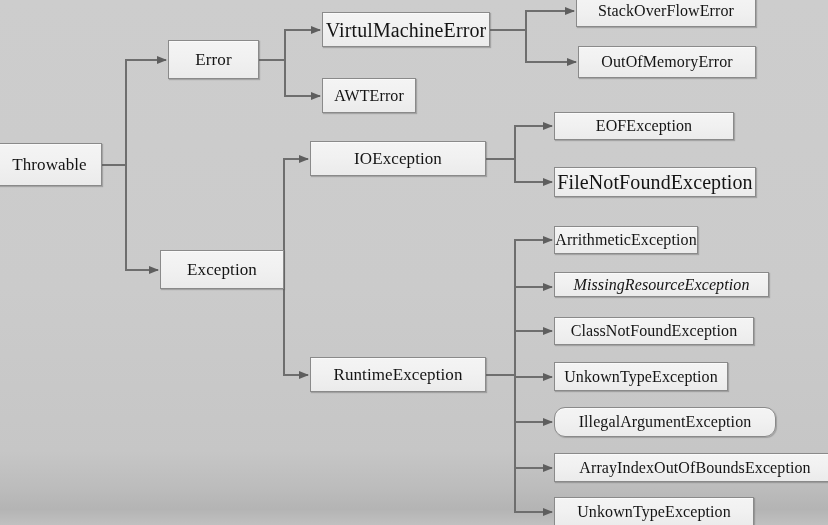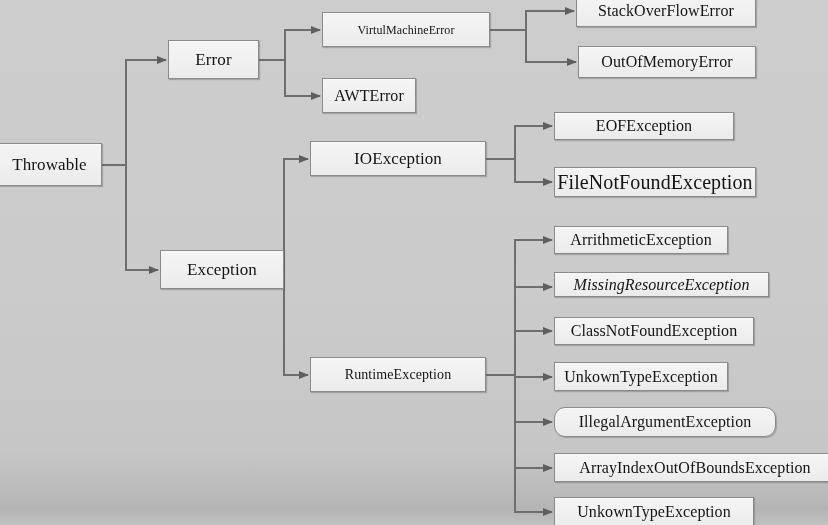--- a/index.html
+++ b/index.html
@@ -88,45 +88,45 @@
   <div id="node-layer">
       <div class="node" style="left: -3px; top: 143px; width: 105px; height: 43px; font-size: 17px;">
         <span>Throwable</span>
       </div>
       <div class="node" style="left: 168px; top: 40px; width: 91px; height: 39px; font-size: 17px;">
         <span>Error</span>
       </div>
       <div class="node" style="left: 160px; top: 250px; width: 124px; height: 39px; font-size: 17px;">
         <span>Exception</span>
       </div>
-      <div class="node" style="left: 322px; top: 12px; width: 168px; height: 35px; font-size: 12px;">
+      <div class="node" style="left: 322px; top: 12px; width: 168px; height: 35px; font-size: 20px;">
         <span>VirtulMachineError</span>
       </div>
       <div class="node" style="left: 322px; top: 78px; width: 94px; height: 35px; font-size: 16px;">
         <span>AWTError</span>
       </div>
       <div class="node" style="left: 310px; top: 141px; width: 176px; height: 35px; font-size: 17px;">
         <span>IOException</span>
       </div>
-      <div class="node" style="left: 310px; top: 357px; width: 176px; height: 35px; font-size: 14px;">
+      <div class="node" style="left: 310px; top: 357px; width: 176px; height: 35px; font-size: 17px;">
         <span>RuntimeException</span>
       </div>
       <div class="node" style="left: 576px; top: -5px; width: 180px; height: 32px; font-size: 16px;">
         <span>StackOverFlowError</span>
       </div>
       <div class="node" style="left: 578px; top: 46px; width: 178px; height: 32px; font-size: 16px;">
         <span>OutOfMemoryError</span>
       </div>
       <div class="node" style="left: 554px; top: 112px; width: 180px; height: 28px; font-size: 16px;">
         <span>EOFException</span>
       </div>
       <div class="node" style="left: 554px; top: 167px; width: 202px; height: 30px; font-size: 20px;">
         <span>FileNotFoundException</span>
       </div>
-      <div class="node" style="left: 554px; top: 226px; width: 174px; height: 28px; font-size: 16px;">
+      <div class="node" style="left: 554px; top: 226px; width: 144px; height: 28px; font-size: 16px;">
         <span>ArrithmeticException</span>
       </div>
       <div class="node" style="left: 554px; top: 272px; width: 215px; height: 25px; font-size: 16px; font-style: italic;">
         <span>MissingResourceException</span>
       </div>
       <div class="node" style="left: 554px; top: 317px; width: 200px; height: 28px; font-size: 16px;">
         <span>ClassNotFoundException</span>
       </div>
       <div class="node" style="left: 554px; top: 362px; width: 174px; height: 29px; font-size: 16px;">
         <span>UnkownTypeException</span>

